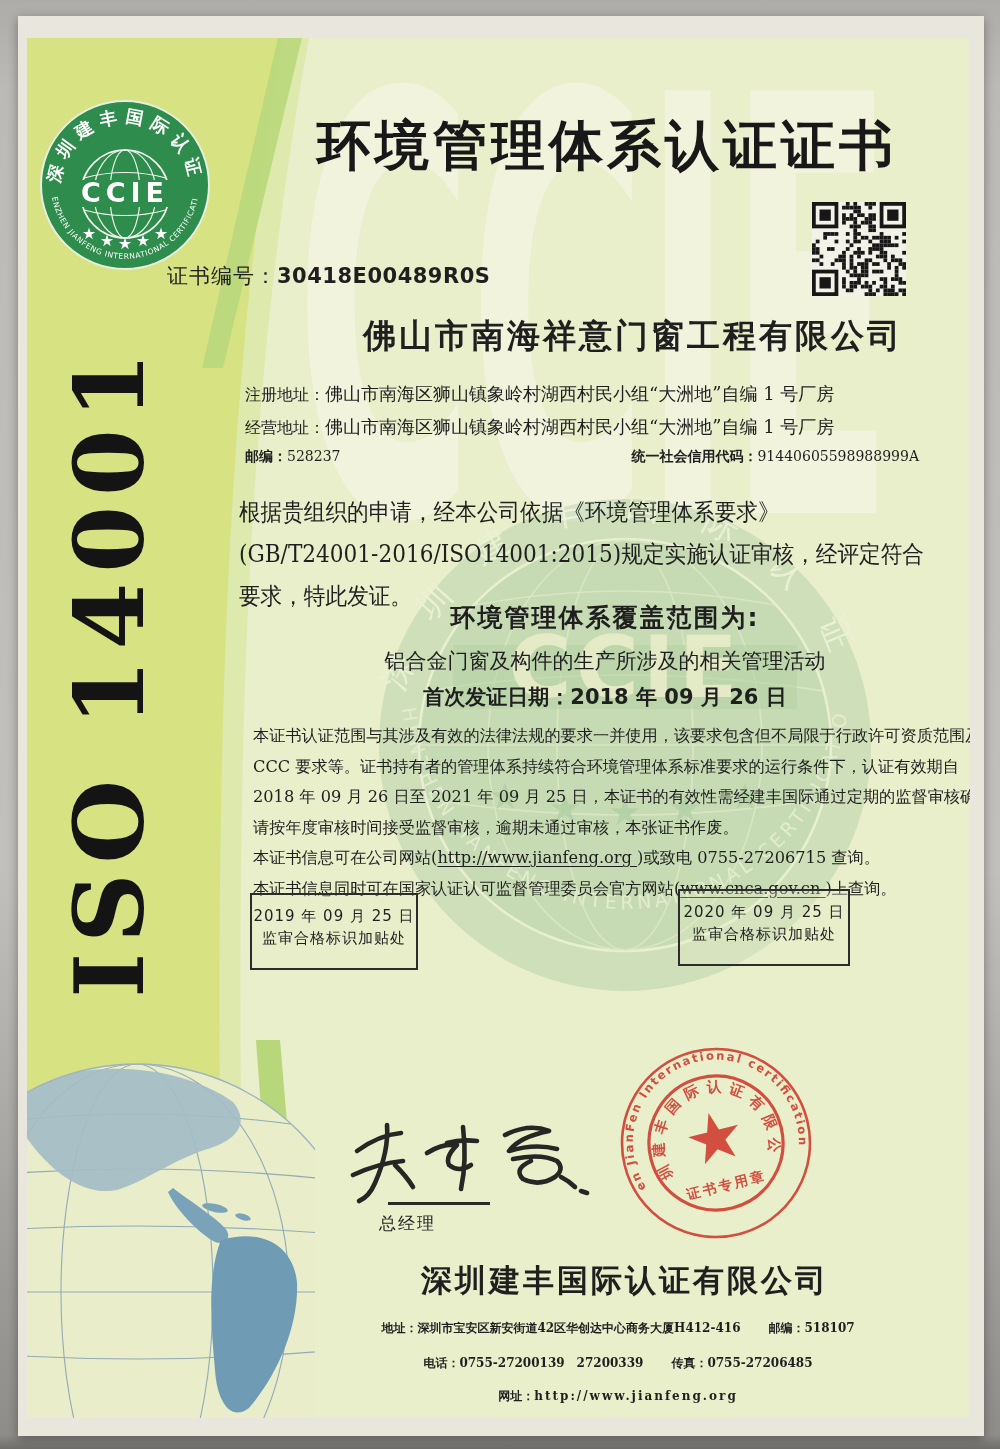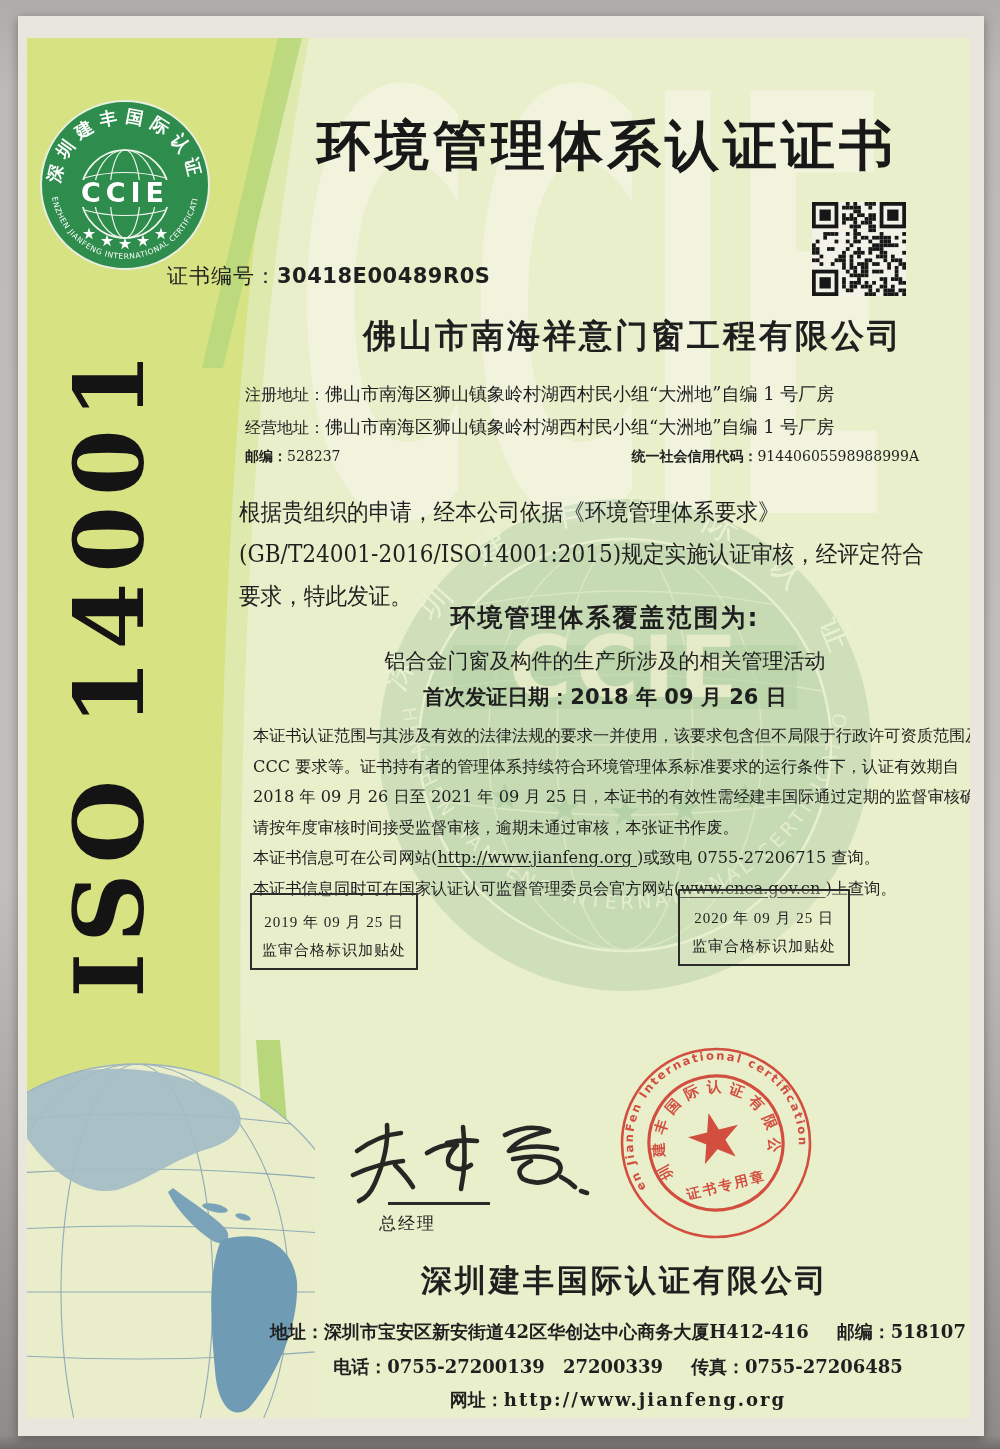--- a/index.html
+++ b/index.html
@@ -30,25 +30,25 @@
   .para{left:212px;top:453px;width:740px;font-size:23.5px;line-height:42px;z-index:3;
         transform:scaleX(.92);transform-origin:left top;}
   .center-col{left:212px;width:732px;text-align:center;z-index:3;}
   .scope-h{top:563px;font-size:25px;font-weight:bold;letter-spacing:2px;}
   .scope{top:609px;font-size:21px;}
   .issue{top:645px;font-size:21px;font-weight:bold;}
   .fine{left:226px;top:683px;font-size:16.2px;line-height:30.5px;z-index:3;}
   .fine u{text-underline-offset:3px;}
   .stick{border:2px solid #2c2c2c;height:64px;text-align:center;font-size:15px;z-index:3;
          font-family:"DejaVu Sans",sans-serif;padding-top:9px;box-sizing:content-box;background:rgba(233,238,203,.3);}
-  .stick div{margin-top:9px;letter-spacing:1px;font-family:Liberation Serif, serif;}
+  .stick div{margin-top:3px;letter-spacing:1px;}
   .sig-line{left:361px;top:1164px;width:102px;height:3px;background:#2a2a2a;z-index:3;}
   .sig-title{left:352px;top:1174px;width:120px;font-size:17px;z-index:3;letter-spacing:2px;}
   .issuer{top:1222px;font-size:31px;font-weight:bold;letter-spacing:3px;left:232px;width:732px;text-align:center;z-index:3;}
-  .foot{left:221px;width:740px;text-align:center;font-size:18px;font-weight:bold;z-index:3;}
+  .foot{left:221px;width:740px;text-align:center;font-size:12px;font-weight:bold;z-index:3;}
   .gap1{margin-left:28px;}
   svg text{font-family:"DejaVu Sans","Liberation Sans",sans-serif;}
 </style>
 </head>
 <body>
 
 <svg width="0" height="0" style="position:absolute">
   <defs>
     <path id="star" d="M0,-1L0.2245,-0.309L0.9511,-0.309L0.3633,0.118L0.5878,0.809L0,0.382L-0.5878,0.809L-0.3633,0.118L-0.9511,-0.309L-0.2245,-0.309Z"></path>
   </defs>

